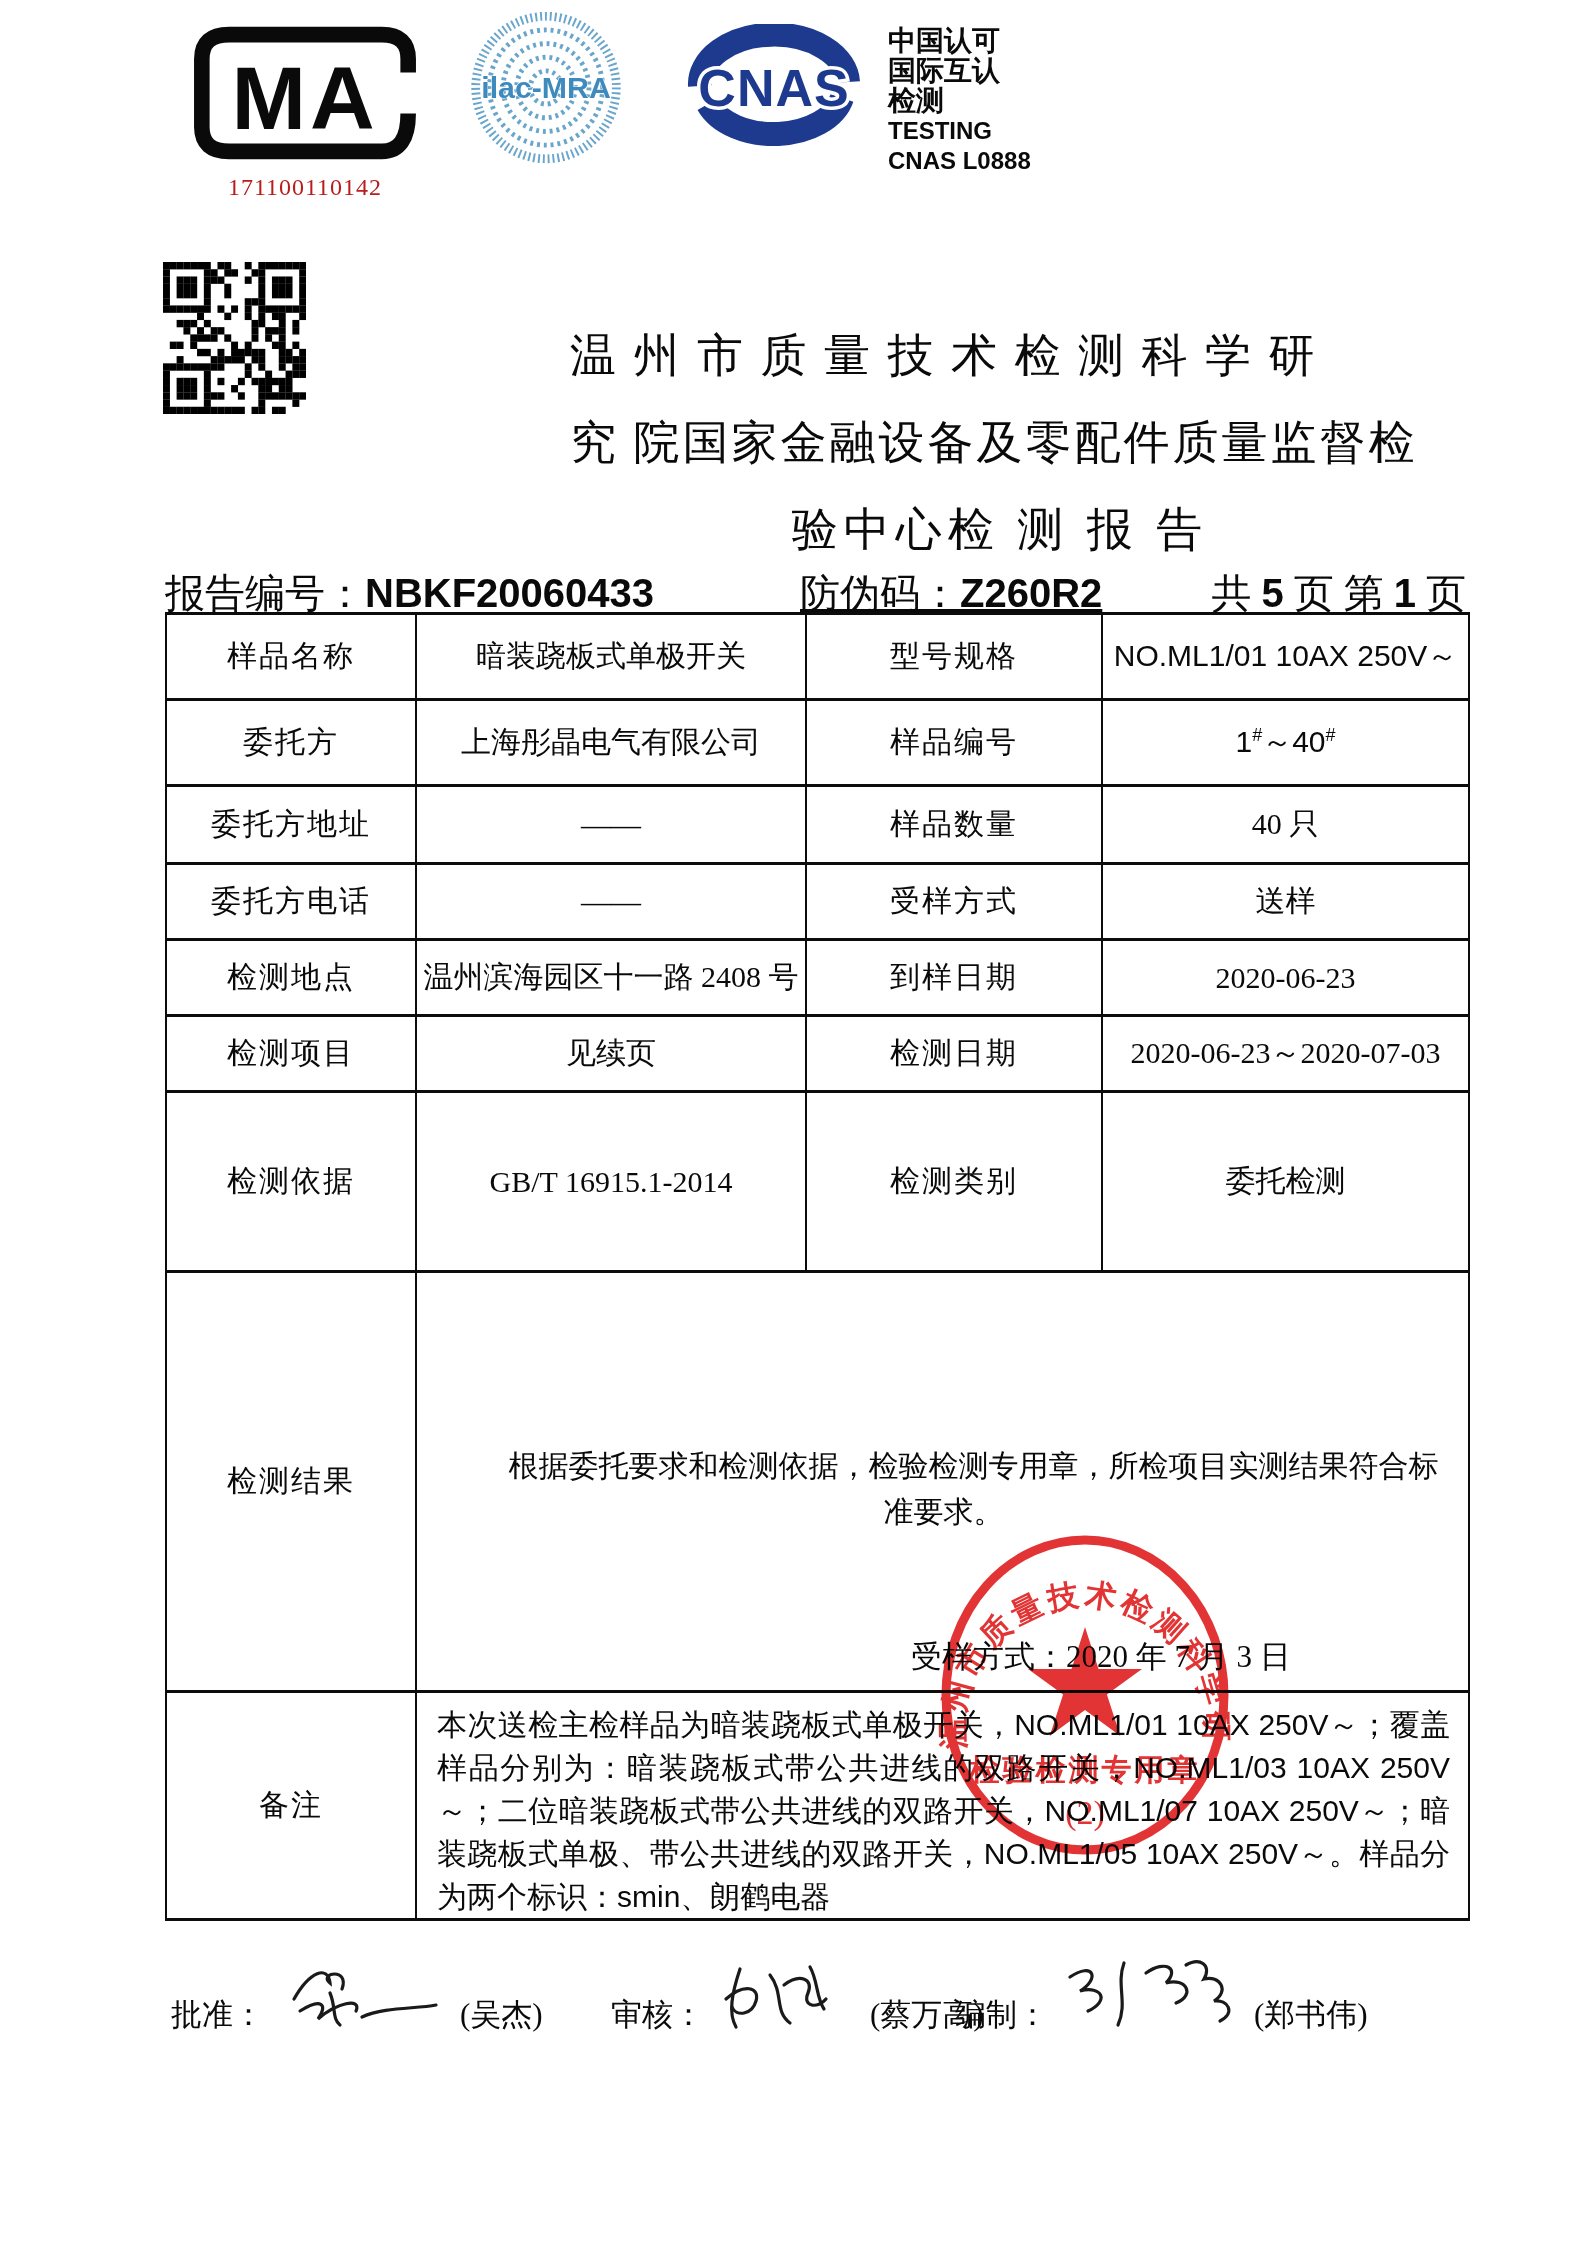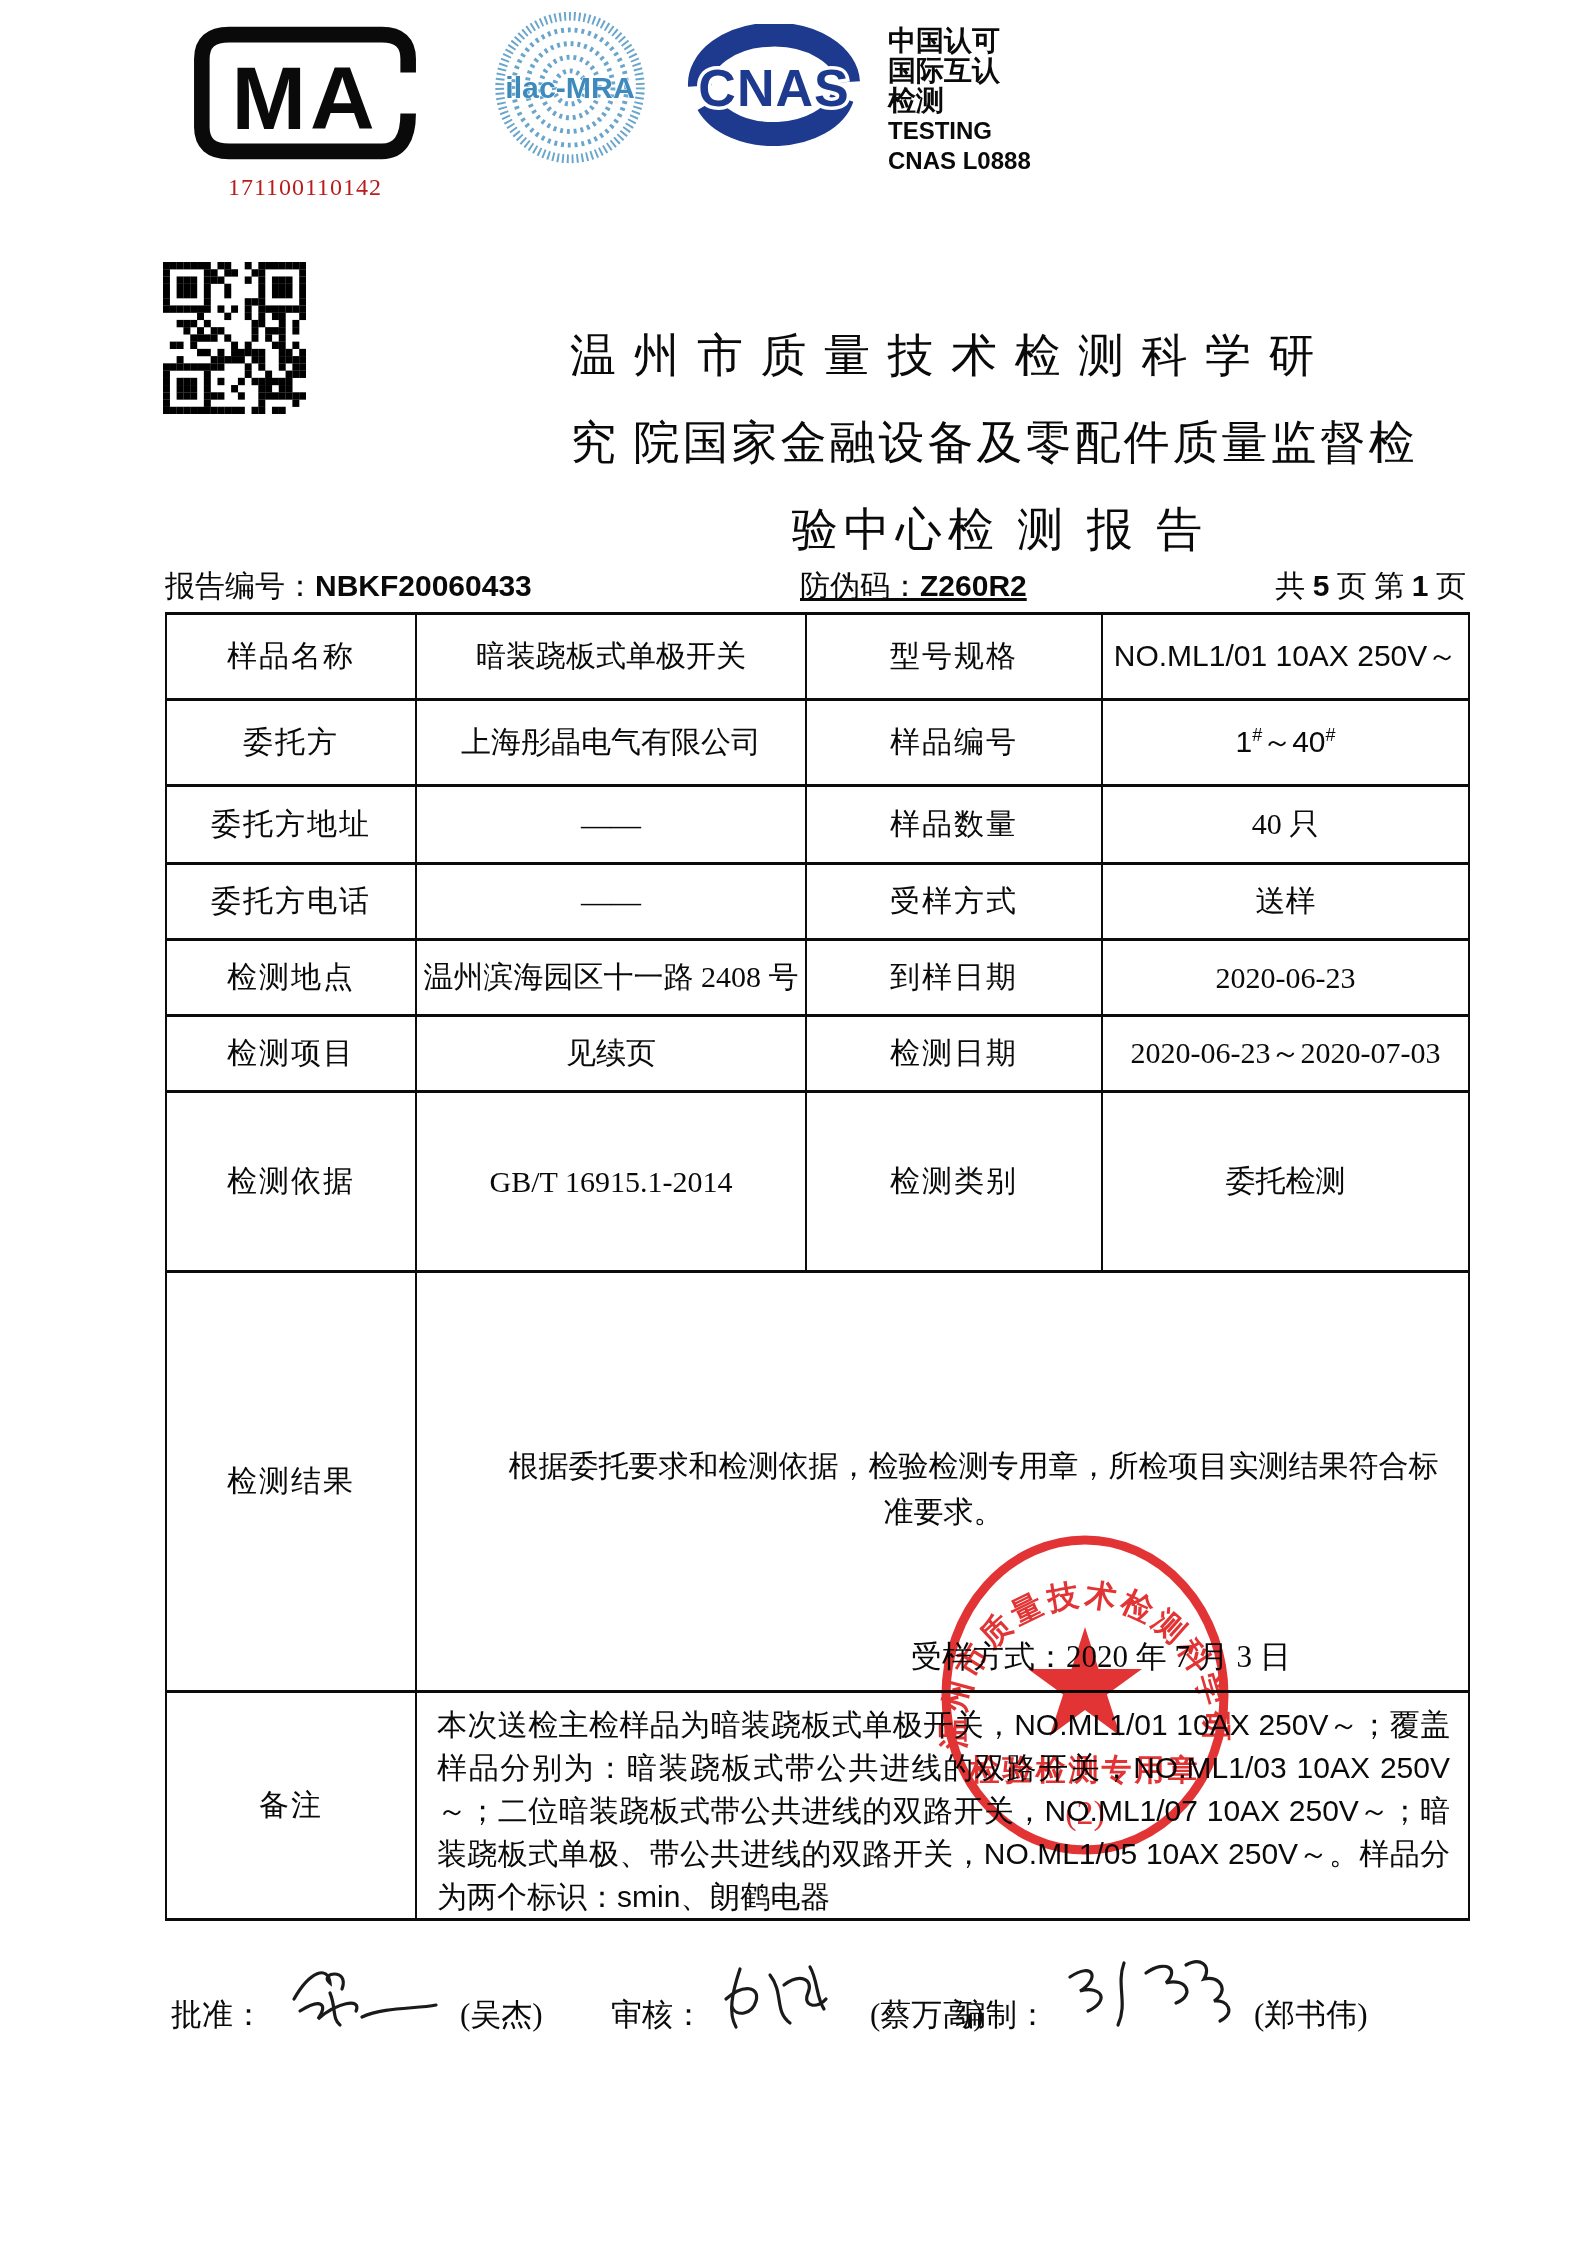--- a/index.html
+++ b/index.html
@@ -6,34 +6,34 @@
   .page{
     position:relative;width:1586px;height:2245px;background:#fff;
     font-family:"Liberation Serif","DejaVu Serif",serif;color:#0a0a0a;
     margin:0 auto;overflow:hidden;
   }
   .en{font-family:"Liberation Sans","DejaVu Sans",sans-serif;}
   
   .cma-wrap{position:absolute;left:183px;top:20px;width:244px;text-align:center;}
   .cma-num{margin-top:4px;font-size:24px;letter-spacing:1px;color:#b91c1c;
     font-family:"Liberation Serif",serif;}
-  .ilac-wrap{position:absolute;left:487px;top:12px;}
+  .ilac-wrap{position:absolute;left:463px;top:12px;}
   .cnas-wrap{position:absolute;left:676px;top:24px;}
   .accr{position:absolute;left:888px;top:26px;line-height:30px;
     font-family:Liberation Sans, sans-serif;font-weight:bold;}
   .accr .cn{font-size:28px;display:block;}
   .accr .lat{font-size:24px;display:block;letter-spacing:0;}
   
   .qr{position:absolute;left:163px;top:262px;width:143px;height:152px;}
   
   .title{position:absolute;left:570px;top:312px;width:860px;font-size:46px;
     line-height:87px;letter-spacing:3px;white-space:nowrap;}
   .title .l3{text-align:center;letter-spacing:6px;}
   
-  .meta{position:absolute;left:165px;top:566px;width:1303px;height:40px;font-size:30px;}
+  .meta{position:absolute;left:165px;top:566px;width:1303px;height:40px;font-size:40px;}
   .meta .m1{position:absolute;left:0;top:0;}
   .meta .m2{position:absolute;left:635px;top:0;text-decoration:underline;}
   .meta .m3{position:absolute;right:2px;top:0;}
   .meta .val{font-weight:bold;}
   
   table.rep{position:absolute;left:165px;top:612px;width:1303px;
     border-collapse:collapse;table-layout:fixed;}
   table.rep td{border:3px solid #0c0c0c;border-left-width:2px;border-right-width:2px;
     font-size:30px;text-align:center;vertical-align:middle;padding:0 6px;overflow:hidden;}
   table.rep .lab{letter-spacing:2px;}

